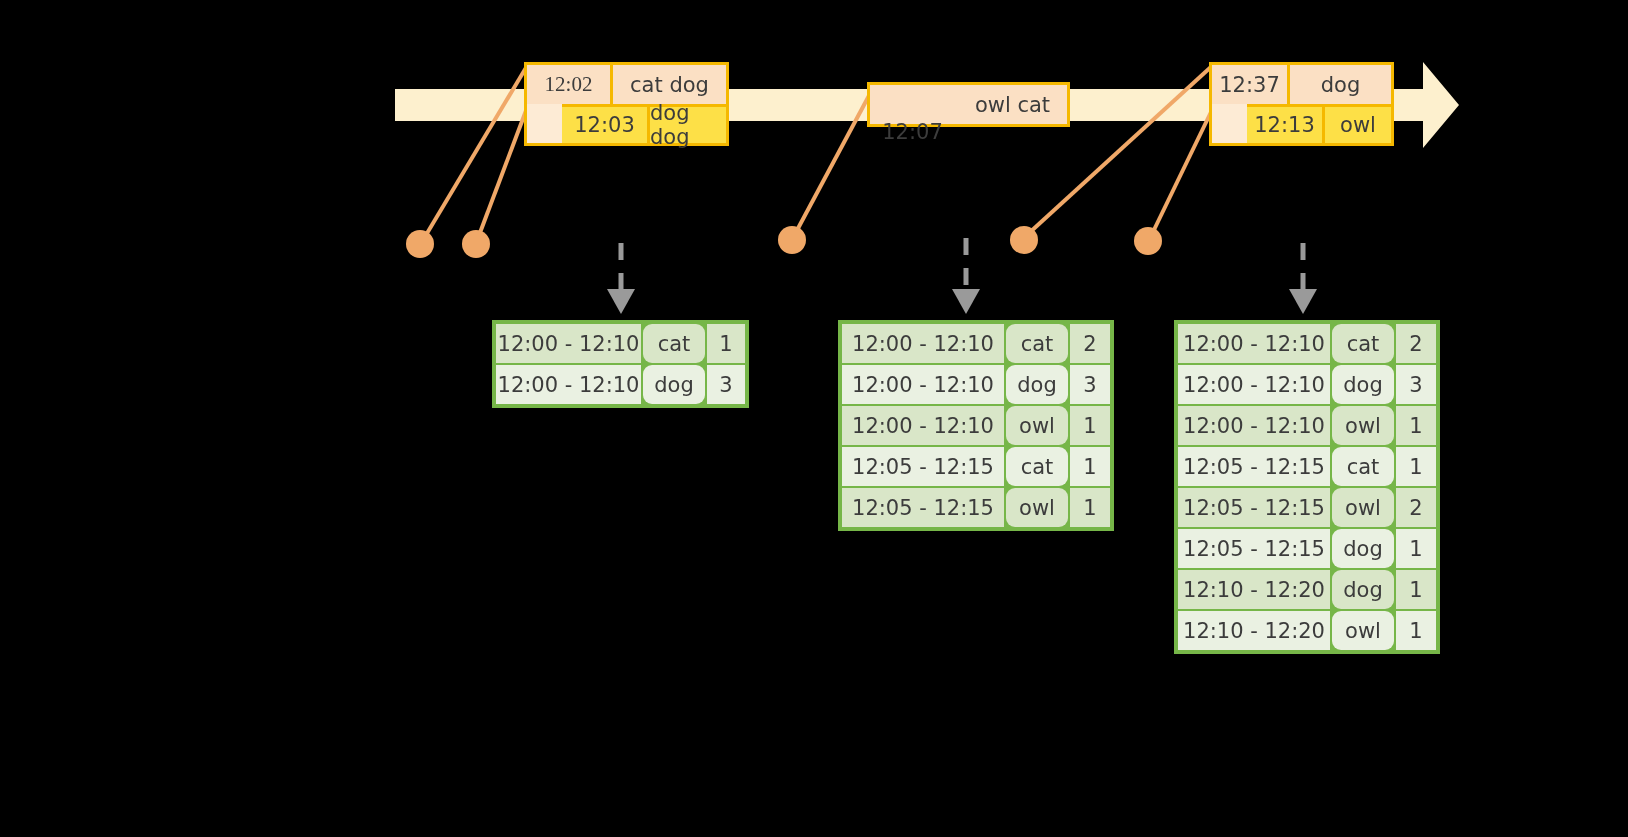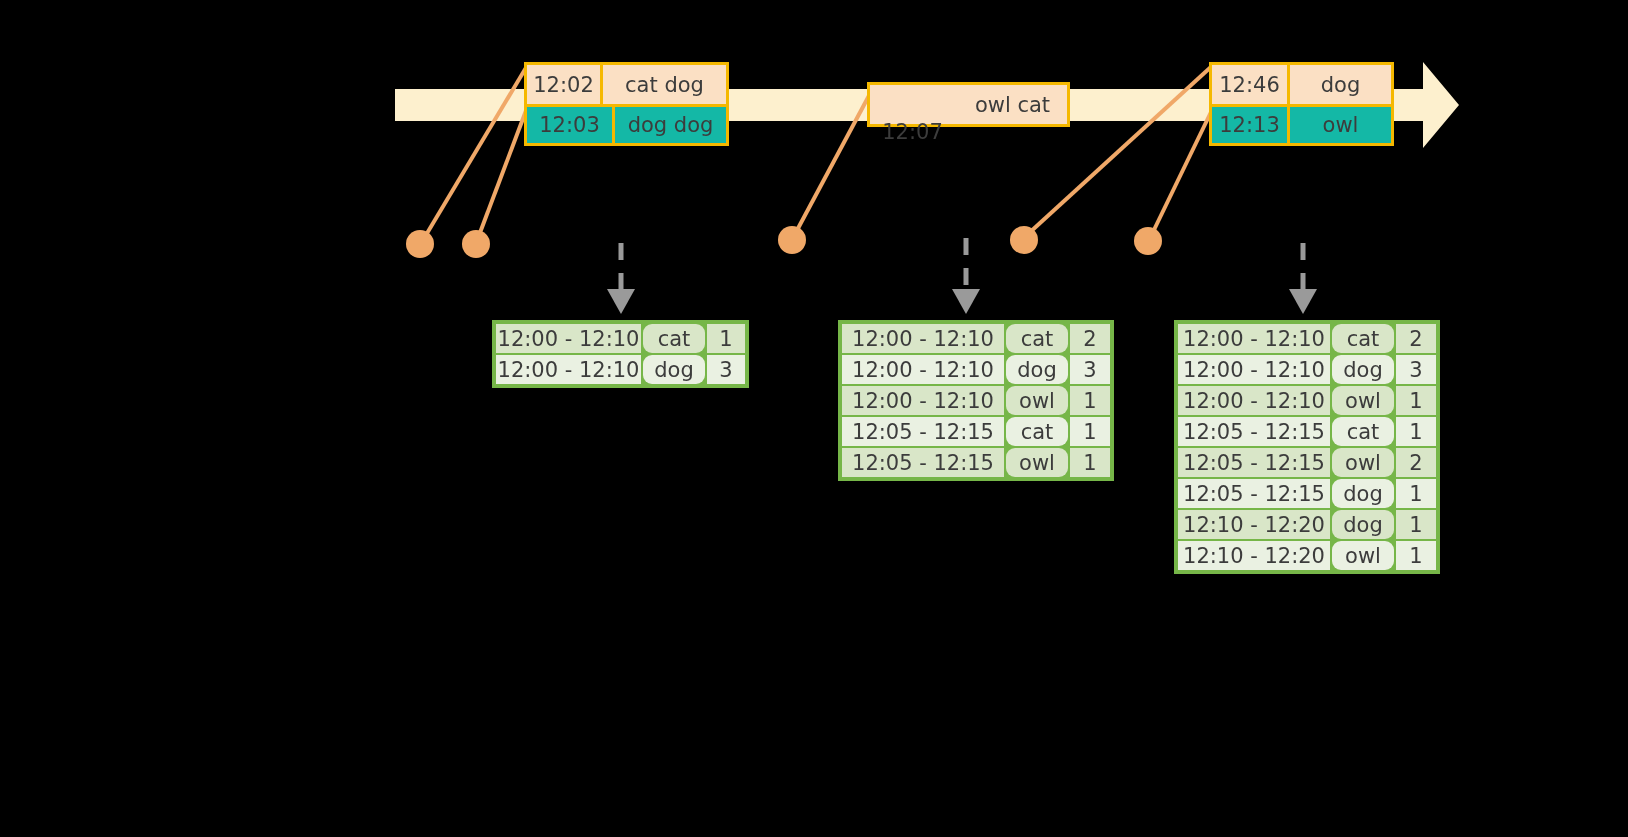--- a/index.html
+++ b/index.html
@@ -41,21 +41,21 @@
   .event-row {
     display: flex;
     align-items: stretch;
     height: 39px;
     box-sizing: border-box;
   }
   .event-row + .event-row {
     border-top: 3px solid #F5B800;
   }
   .event-row.shade-a { background: #FBE0C4; }
-  .event-row.shade-b { background: #14b8a6; }
+  .event-row.shade-b { background: #fde047; margin-left: 35px; }
   .ev-time {
     display: flex;
     align-items: center;
     justify-content: center;
     border-right: 3px solid #F5B800;
     color: #3c3c3c;
     font-size: 21px;
     box-sizing: border-box;
   }
   .ev-words {
@@ -71,21 +71,21 @@
   
   .result-table {
     position: absolute;
     border: 4px solid #76B648;
     box-sizing: border-box;
     background: #76B648;
   }
   .res-row {
     display: flex;
     align-items: stretch;
-    height: 29px;
+    height: 39px;
     box-sizing: border-box;
   }
   .res-row + .res-row { margin-top: 2px; }
   .res-cell {
     display: flex;
     align-items: center;
     justify-content: center;
     color: #3c3c3c;
     font-size: 21px;
     box-sizing: border-box;
@@ -146,39 +146,39 @@
       <polygon points="952,289 980,289 966,314" fill="#9A9A9A"></polygon>
     </g>
     <g>
       <line x1="1303" y1="243" x2="1303" y2="290" stroke="#9A9A9A" stroke-width="5" stroke-dasharray="17,13"></line>
       <polygon points="1289,289 1317,289 1303,314" fill="#9A9A9A"></polygon>
     </g>
   </svg>
 
   <div class="event-box" id="event-1" style="left:524px; top:62px; width:205px;">
     <div class="event-row shade-a">
-      <div class="ev-time" style="width:76px;">12:02</div>
+      <div class="ev-time" style="width:86px;font-family:Liberation Serif, serif;">12:02</div>
       <div class="ev-words">cat dog</div>
     </div>
     <div class="event-row shade-b">
       <div class="ev-time" style="width:88px;">12:03</div>
       <div class="ev-words">dog dog</div>
     </div>
   </div>
 
   <div class="event-box" id="event-2" style="left:867px; top:82px; width:203px;">
     <div class="event-row shade-a">
       <div class="ev-time" style="width:88px;margin-top:47px;">12:07</div>
       <div class="ev-words">owl cat</div>
     </div>
   </div>
 
   <div class="event-box" id="event-3" style="left:1209px; top:62px; width:185px;">
     <div class="event-row shade-a">
-      <div class="ev-time" style="width:78px;">12:46</div>
+      <div class="ev-time" style="width:78px;">12:37</div>
       <div class="ev-words">dog</div>
     </div>
     <div class="event-row shade-b">
       <div class="ev-time" style="width:78px;">12:13</div>
       <div class="ev-words">owl</div>
     </div>
   </div>
 
   <div class="result-table" id="table-1" style="left:492px; top:320px;">
     <div class="res-row shade-a">

